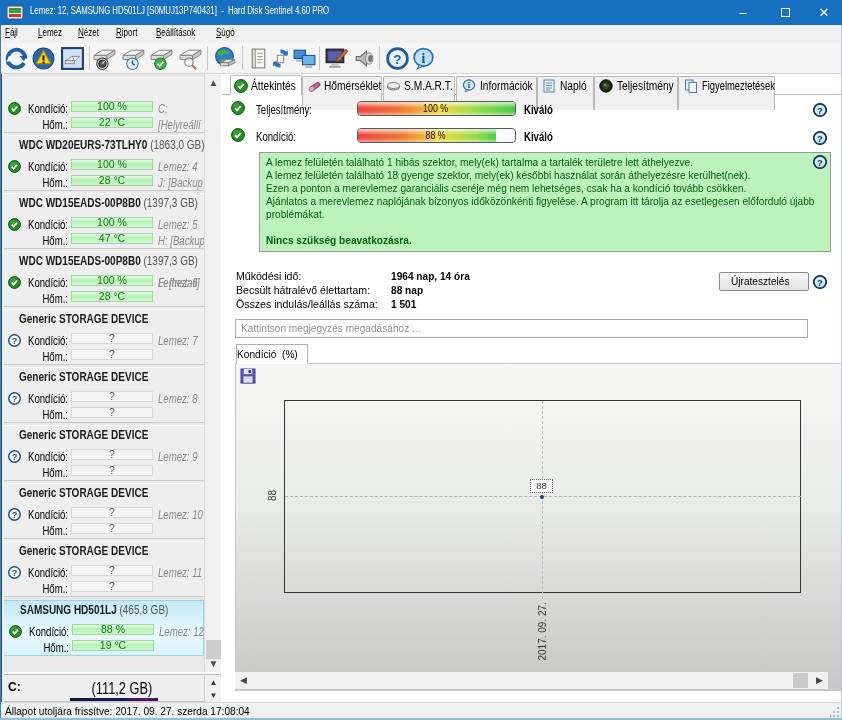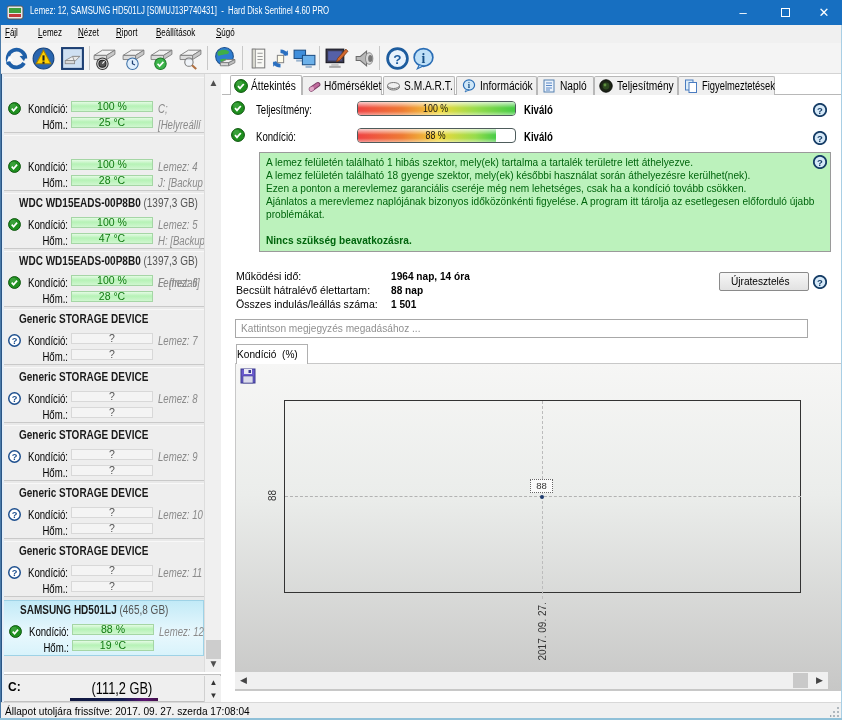--- a/index.html
+++ b/index.html
@@ -29,21 +29,21 @@
 .elabel { position:absolute; font-size:12px; color:#000; text-align:right; width:65px; left:0px; }
 .ebar { position:absolute; left:68px; width:82px; height:11px; border:1px solid #a5d6a5; background:linear-gradient(180deg,#e4fbe4 0%,#b6f2b6 45%,#d0f7d0 100%); text-align:center; font-size:10.5px; color:#117a11; line-height:9.5px; }
 .ebar.q { border:1px solid #d8d8d8; background:#f4f4f4; color:#555; }
 .eright { position:absolute; left:155px; font-size:12px; font-style:italic; color:#8a8a8a; }
 .eicon { position:absolute; left:5px; width:13px; height:13px; }
 #sscroll { position:absolute; left:204px; top:74px; width:17px; height:598px; background:#f0f0f0; border-left:1px solid #dcdcdc; }
 .sbtn { position:absolute; left:0; width:17px; height:17px; color:#505050; text-align:center; font-size:10px; line-height:17px; }
 #cpanel { position:absolute; left:1px; top:674px; width:220px; height:28px; background:#efefef; border:1px solid #c0c0c0; }
 #statusbar { position:absolute; left:1px; top:702px; width:840px; height:17px; background:#f0f0f0; border-top:1px solid #d8d8d8; font-size:11.5px; color:#000; }
 #main { position:absolute; left:222px; top:74px; width:619px; height:628px; background:#ffffff; }
-.tab { position:absolute; top:2px; height:19px; background:#f0f0f0; border:1px solid #b8b8b8; border-bottom:none; border-radius:2px 2px 0 0; font-size:12px; color:#000; }
+.tab { position:absolute; top:2px; height:34px; background:#f0f0f0; border:1px solid #b8b8b8; border-bottom:none; border-radius:2px 2px 0 0; font-size:12px; color:#000; }
 .tab.active { background:#fff; height:20px; top:1px; z-index:3; }
 .tabline { position:absolute; left:0px; top:20px; width:619px; height:1px; background:#b8b8b8; }
 .row-label { position:absolute; font-size:12px; color:#000; }
 .gbar { position:absolute; left:135px; width:159px; height:15px; border:1.5px solid #4e5c5c; border-radius:4px; background:#fff; overflow:hidden; }
 .gbar .fill { position:absolute; left:0; top:0; height:100%; }
 .gbar .txt { position:absolute; width:156px; text-align:center; font-size:11px; color:#111; top:0px; line-height:13px; display:flex; justify-content:center; }
 .kiv { position:absolute; left:302px; font-size:12px; font-weight:bold; color:#000; }
 .qicon { position:absolute; left:591px; width:14px; height:14px; }
 #greenbox { position:absolute; left:13px; top:78px; width:572px; height:100px; background:#bcf2bc; border:1px solid #9a9a9a; color:#00650d; font-size:11px; padding:3px 6px; line-height:13px;margin-left:24px; }
 .inflabel { position:absolute; left:14px; font-size:11.5px; color:#000; }
@@ -199,24 +199,25 @@
 <div class="entry" style="top:3px">
   <svg class="eicon" style="top:24px" viewBox="0 0 14 14">
         <circle cx="7" cy="7" r="6.4" fill="#1f8f1f" stroke="#0b520b"></circle>
         <circle cx="5.4" cy="5" r="3.2" fill="#4fae4f" opacity=".55"></circle>
         <path d="M4 7.2l2 2.2 3.8-4.4" fill="none" stroke="#fff" stroke-width="1.8"></path>
       </svg>
   <div class="elabel" style="top:24px"><span class="r80">Kondíció:</span></div>
   <div class="ebar" style="top:23px">100 %</div>
   <div class="eright" style="top:24px"><span class="t80">C;</span></div>
   <div class="elabel" style="top:40px"><span class="r80">Hőm.:</span></div>
-  <div class="ebar" style="top:39px">25 °C</div>
+  <div class="ebar" style="top:39px">22 °C</div>
   <div class="eright" style="top:40px"><span class="t80">[Helyreállí</span></div>
 </div>
 <div class="entry" style="top:61px">
+  <div class="ehead"><span class="t80">WDC WD20EURS-73TLHY0 <span class="cap">(1863,0 GB)</span></span></div>
   <svg class="eicon" style="top:24px" viewBox="0 0 14 14">
         <circle cx="7" cy="7" r="6.4" fill="#1f8f1f" stroke="#0b520b"></circle>
         <circle cx="5.4" cy="5" r="3.2" fill="#4fae4f" opacity=".55"></circle>
         <path d="M4 7.2l2 2.2 3.8-4.4" fill="none" stroke="#fff" stroke-width="1.8"></path>
       </svg>
   <div class="elabel" style="top:24px"><span class="r80">Kondíció:</span></div>
   <div class="ebar" style="top:23px">100 %</div>
   <div class="eright" style="top:24px"><span class="t80">Lemez: 4</span></div>
   <div class="elabel" style="top:40px"><span class="r80">Hőm.:</span></div>
   <div class="ebar" style="top:39px">28 °C</div>

